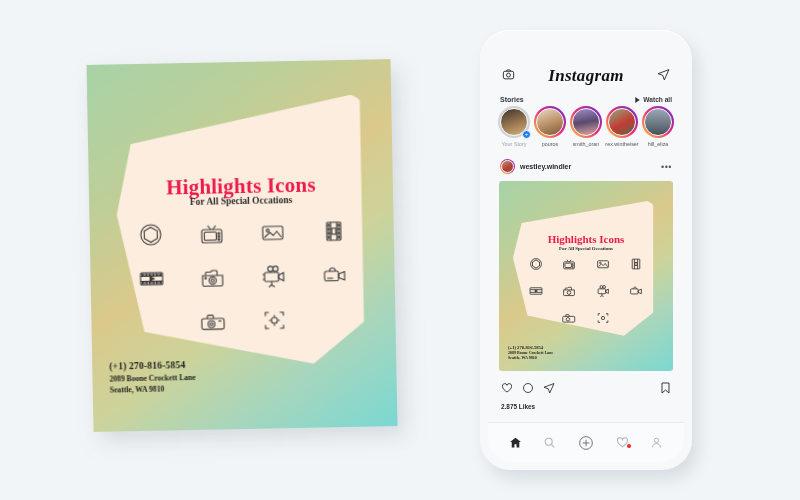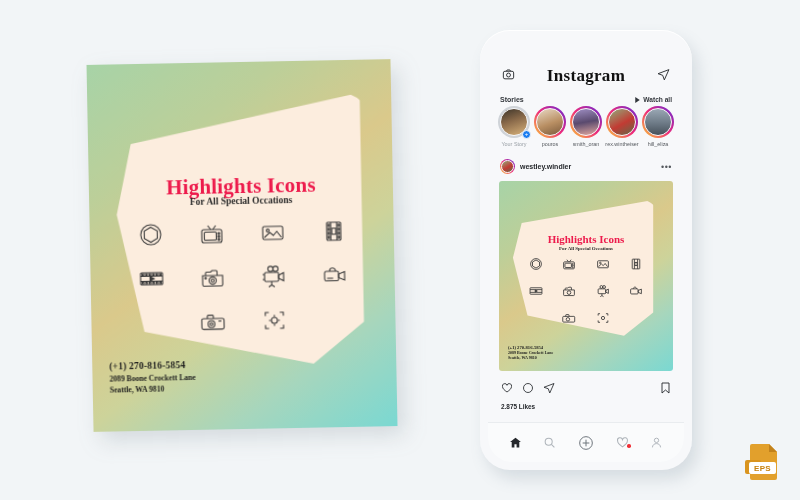--- a/index.html
+++ b/index.html
@@ -74,21 +74,21 @@
   #phone-screen {
     position: absolute; inset: 8px;
     background: #f7f8fa; border-radius: 24px; overflow: hidden;
   }
   .ig-header {
     display: flex; align-items: center; justify-content: space-between;
     padding: 28px 14px 0 14px;
   }
   .ig-logo {
     font-family: "Liberation Serif", serif;
-    font-weight: bold;
+    font-style: italic; font-weight: bold;
     font-size: 17px; color: #111; letter-spacing: .3px;
   }
   .stories-head {
     display: flex; align-items: center; justify-content: space-between;
     padding: 10px 12px 3px 12px;
     font-size: 7px; font-weight: bold; color: #33373c;
   }
   .watch-all { display: flex; align-items: center; gap: 3px; font-size: 6.6px; }
   .stories-row { display: flex; justify-content: space-between; padding: 0 8px; }
   .story { width: 36px; text-align: center; }
@@ -531,22 +531,14 @@
           <svg width="13" height="13" viewBox="0 0 24 24" fill="none" stroke="#aeb4ba" stroke-width="1.8">
             <circle cx="12" cy="8" r="4"></circle>
               <path d="M4.5 21 c0 -4.2 3.4 -7 7.5 -7 s7.5 2.8 7.5 7"></path>
           </svg>
         </span>
       </div>
 
     </div>
   </div>
 
-  <div id="eps">
-    <svg width="42" height="44" viewBox="0 0 42 44">
-      <path d="M10 4 h17 l8 8 v26 a2 2 0 0 1 -2 2 H10 a2 2 0 0 1 -2 -2 V6 a2 2 0 0 1 2 -2 z" fill="#e2a02c"></path>
-      <path d="M27 4 l8 8 h-8 z" fill="#c2821c"></path>
-      <rect x="3" y="20" width="16" height="14" rx="2" fill="#d9941f"></rect>
-    </svg>
-    <span id="eps-label">EPS</span>
-  </div>
 
 </div>
 
 </body></html>

